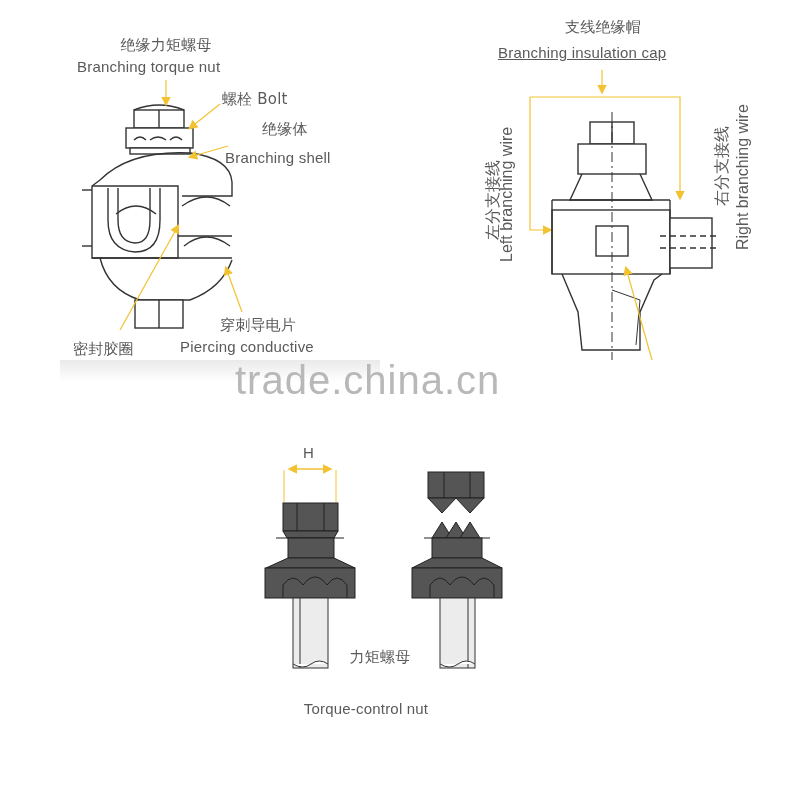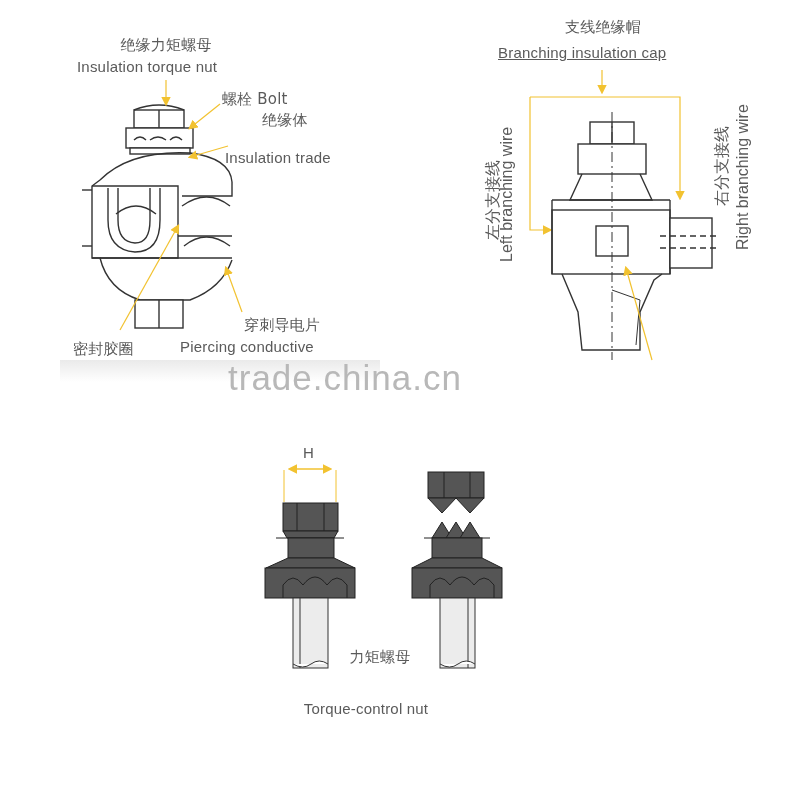--- a/index.html
+++ b/index.html
@@ -3,21 +3,21 @@
 <meta charset="utf-8">
 <style>
   html, body { margin:0; padding:0; background:#ffffff; }
   body { width:800px; height:805px; position:relative; overflow:hidden;
          font-family:"Liberation Sans", "DejaVu Sans", sans-serif; color:#555; }
   .lbl { position:absolute; white-space:nowrap; font-size:15px; color:#5a5a5a; letter-spacing:0.2px; }
   .lbl.cn { font-family:"DejaVu Sans", sans-serif; }
   .center { text-align:center; }
   .vert { position:absolute; transform-origin:0 0; transform:rotate(-90deg); white-space:nowrap; font-size:16px; color:#5a5a5a; }
   svg { position:absolute; left:0; top:0; }
-  .wm { position:absolute; left:228px; top:358px; font-size:35px; color:#b8b8b8; letter-spacing:1px;
+  .wm { position:absolute; left:235px; top:358px; font-size:40px; color:#b8b8b8; letter-spacing:1px;
         font-family:"Liberation Sans", sans-serif; }
   .fade { position:absolute; background:linear-gradient(to bottom, rgba(225,225,225,0.7), rgba(255,255,255,0)); }
 </style>
 </head>
 <body>
 
 <svg width="800" height="805" viewBox="0 0 800 805">
   <defs>
     <marker id="ah" markerWidth="8" markerHeight="8" refX="6" refY="4" orient="auto">
       <path d="M0,0 L8,4 L0,8 Z" fill="#f2c230"></path>
@@ -121,25 +121,25 @@
     <polygon points="432,558 482,558 502,568 412,568" fill="#555" stroke="#222"></polygon>
     <rect x="412" y="568" width="90" height="30" fill="#555" stroke="#222"></rect>
     <path d="M430,598 L430,585 q10,-14 20,0 q12,-16 24,0 q10,-14 20,0 L494,598" fill="none" stroke="#222"></path>
     <rect x="440" y="598" width="35" height="70" fill="#ececec" stroke="#333"></rect>
     <line x1="468" y1="598" x2="468" y2="668" stroke="#333"></line>
     <path d="M440,664 q10,6 18,0 q8,-6 17,0" fill="#fff" stroke="#333"></path>
   </g>
 </svg>
 
 <div class="lbl cn center" style="left:110px;top:36px;width:112px;">绝缘力矩螺母</div>
-<div class="lbl" style="left:77px;top:58px;">Insulation torque nut</div>
+<div class="lbl" style="left:77px;top:58px;">Branching torque nut</div>
 <div class="lbl cn" style="left:222px;top:90px;">螺栓 Bolt</div>
-<div class="lbl cn" style="left:262px;top:111px;">绝缘体</div>
-<div class="lbl" style="left:225px;top:149px;">Insulation trade</div>
-<div class="lbl cn" style="left:220px;top:316px;margin-left:24px;">穿刺导电片</div>
+<div class="lbl cn" style="left:262px;top:120px;">绝缘体</div>
+<div class="lbl" style="left:225px;top:149px;">Branching shell</div>
+<div class="lbl cn" style="left:220px;top:316px;">穿刺导电片</div>
 <div class="lbl" style="left:180px;top:338px;">Piercing conductive</div>
 <div class="lbl cn" style="left:73px;top:340px;">密封胶圈</div>
 <div class="fade" style="left:60px;top:360px;width:320px;height:22px;"></div>
 
 <div class="lbl cn center" style="left:548px;top:18px;width:110px;">支线绝缘帽</div>
 <div class="lbl" style="left:498px;top:44px;text-decoration:underline;">Branching insulation cap</div>
 
 <div class="vert cn" style="left:483px;top:240px;">左分支接线</div>
 <div class="vert" style="left:498px;top:262px;">Left branching wire</div>
 <div class="vert cn" style="left:712px;top:206px;">右分支接线</div>

